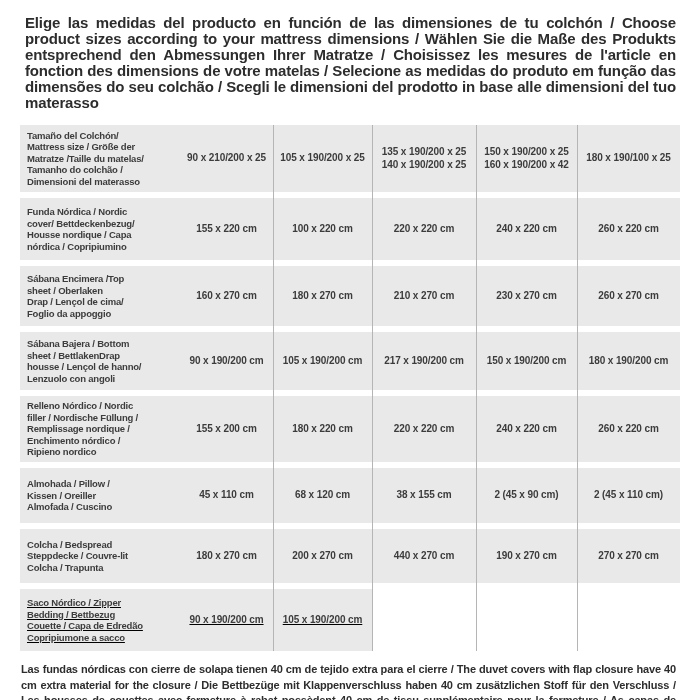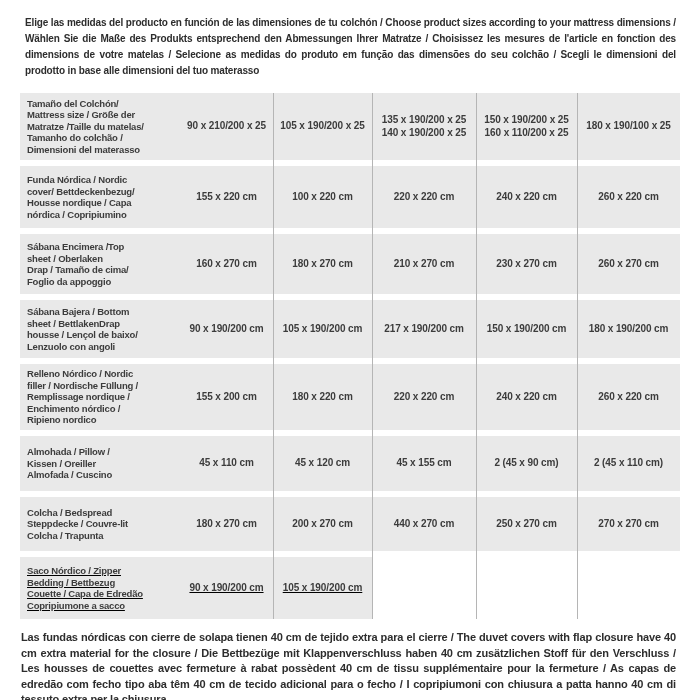--- a/index.html
+++ b/index.html
@@ -8,21 +8,21 @@
     --text:#3c3c3c;
     --heading:#2d2d2d;
   }
   *{box-sizing:border-box;}
   html,body{margin:0;padding:0;}
   body{
     width:700px;height:700px;background:#ffffff;overflow:hidden;
     font-family:"Liberation Sans",sans-serif;
   }
   .intro{
-    font-weight:bold;font-size:10px;line-height:16px;color:var(--heading);
+    font-weight:bold;font-size:15px;line-height:16px;color:var(--heading);
     text-align:justify;margin:15px 24px 0 25px;letter-spacing:-0.15px;
   }
   .size-table{
     position:relative;width:592px;margin:14px 20px 0 20px;
   }
   .vline{
     position:absolute;top:0;bottom:0;width:1px;background:var(--divider);z-index:1;
   }
   .vl-1{left:253px}.vl-2{left:352px}.vl-3{left:456px}.vl-4{left:557px}
   .trow{
@@ -71,21 +71,21 @@
       </div>
     <div class="cell val">
         <span>105 x 190/200 x 25</span>
       </div>
     <div class="cell val">
         <span>135 x 190/200 x 25
 140 x 190/200 x 25</span>
       </div>
     <div class="cell val">
         <span>150 x 190/200 x 25
-160 x 110/200 x 25</span>
+160 x 190/200 x 42</span>
       </div>
     <div class="cell val">
         <span>180 x 190/100 x 25</span>
       </div>
   </div>
 
   <div class="trow trow-1">
     <div class="cell label-cell">
         <span>Funda Nórdica / Nordic
 cover/ Bettdeckenbezug/
@@ -106,21 +106,21 @@
       </div>
     <div class="cell val">
         <span>260 x 220 cm</span>
       </div>
   </div>
 
   <div class="trow trow-2">
     <div class="cell label-cell">
         <span>Sábana Encimera /Top
 sheet / Oberlaken
-Drap / Tamaño de cima/
+Drap / Lençol de cima/
 Foglio da appoggio</span>
       </div>
     <div class="cell val">
         <span>160 x 270 cm</span>
       </div>
     <div class="cell val">
         <span>180 x 270 cm</span>
       </div>
     <div class="cell val">
         <span>210 x 270 cm</span>
@@ -130,21 +130,21 @@
       </div>
     <div class="cell val">
         <span>260 x 270 cm</span>
       </div>
   </div>
 
   <div class="trow trow-3">
     <div class="cell label-cell">
         <span>Sábana Bajera / Bottom
 sheet / BettlakenDrap
-housse / Lençol de baixo/
+housse / Lençol de hanno/
 Lenzuolo con angoli</span>
       </div>
     <div class="cell val">
         <span>90 x 190/200 cm</span>
       </div>
     <div class="cell val">
         <span>105 x 190/200 cm</span>
       </div>
     <div class="cell val">
         <span>217 x 190/200 cm</span>
@@ -185,24 +185,24 @@
   <div class="trow trow-5">
     <div class="cell label-cell">
         <span>Almohada  / Pillow /
 Kissen / Oreiller
 Almofada / Cuscino</span>
       </div>
     <div class="cell val">
         <span>45 x 110 cm</span>
       </div>
     <div class="cell val">
-        <span>45 x 120 cm</span>
-      </div>
-    <div class="cell val">
-        <span>45 x 155 cm</span>
+        <span>68 x 120 cm</span>
+      </div>
+    <div class="cell val">
+        <span>38 x 155 cm</span>
       </div>
     <div class="cell val">
         <span>2 (45 x 90 cm)</span>
       </div>
     <div class="cell val">
         <span>2 (45 x 110 cm)</span>
       </div>
   </div>
 
   <div class="trow trow-6">
@@ -214,21 +214,21 @@
     <div class="cell val">
         <span>180 x 270 cm</span>
       </div>
     <div class="cell val">
         <span>200 x 270 cm</span>
       </div>
     <div class="cell val">
         <span>440 x 270 cm</span>
       </div>
     <div class="cell val">
-        <span>250 x 270 cm</span>
+        <span>190 x 270 cm</span>
       </div>
     <div class="cell val">
         <span>270 x 270 cm</span>
       </div>
   </div>
 
   <div class="trow trow-7">
     <div class="cell label-cell">
         <span>Saco Nórdico / Zipper
 Bedding / Bettbezug

